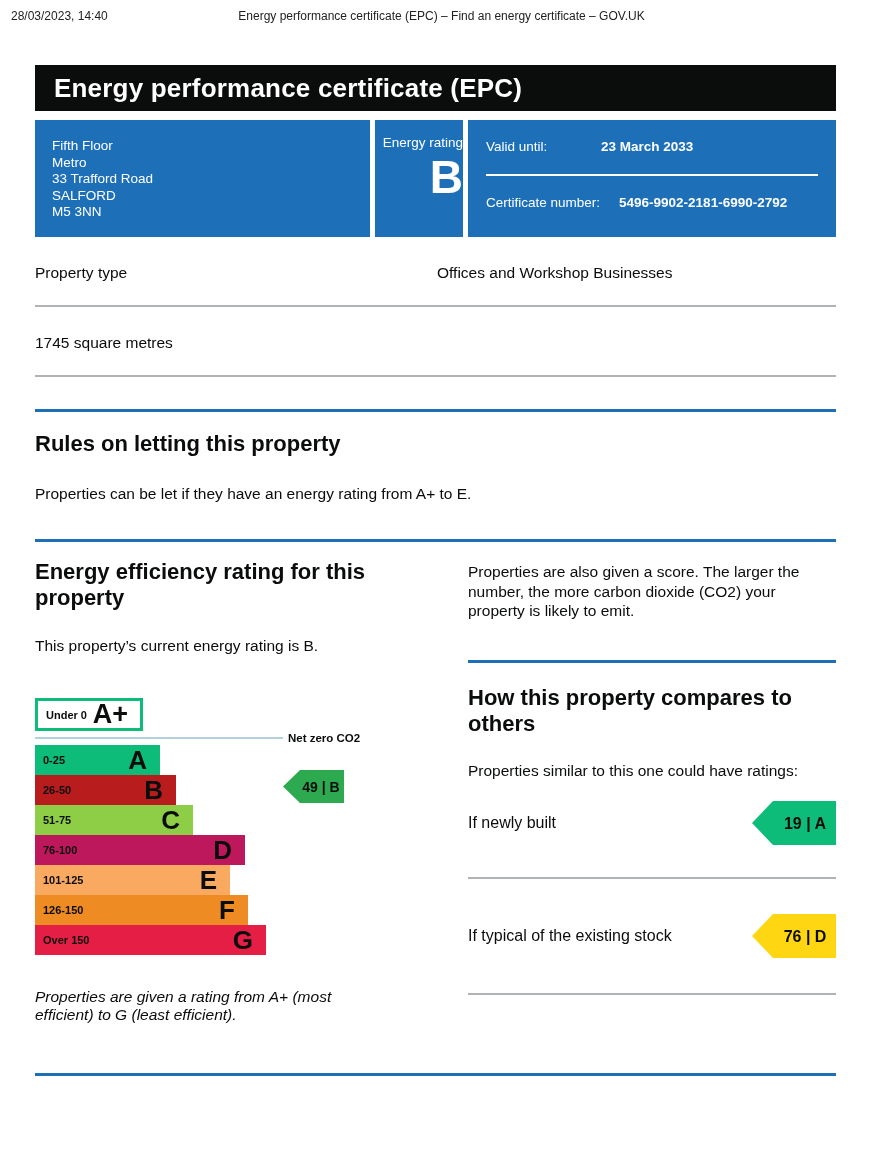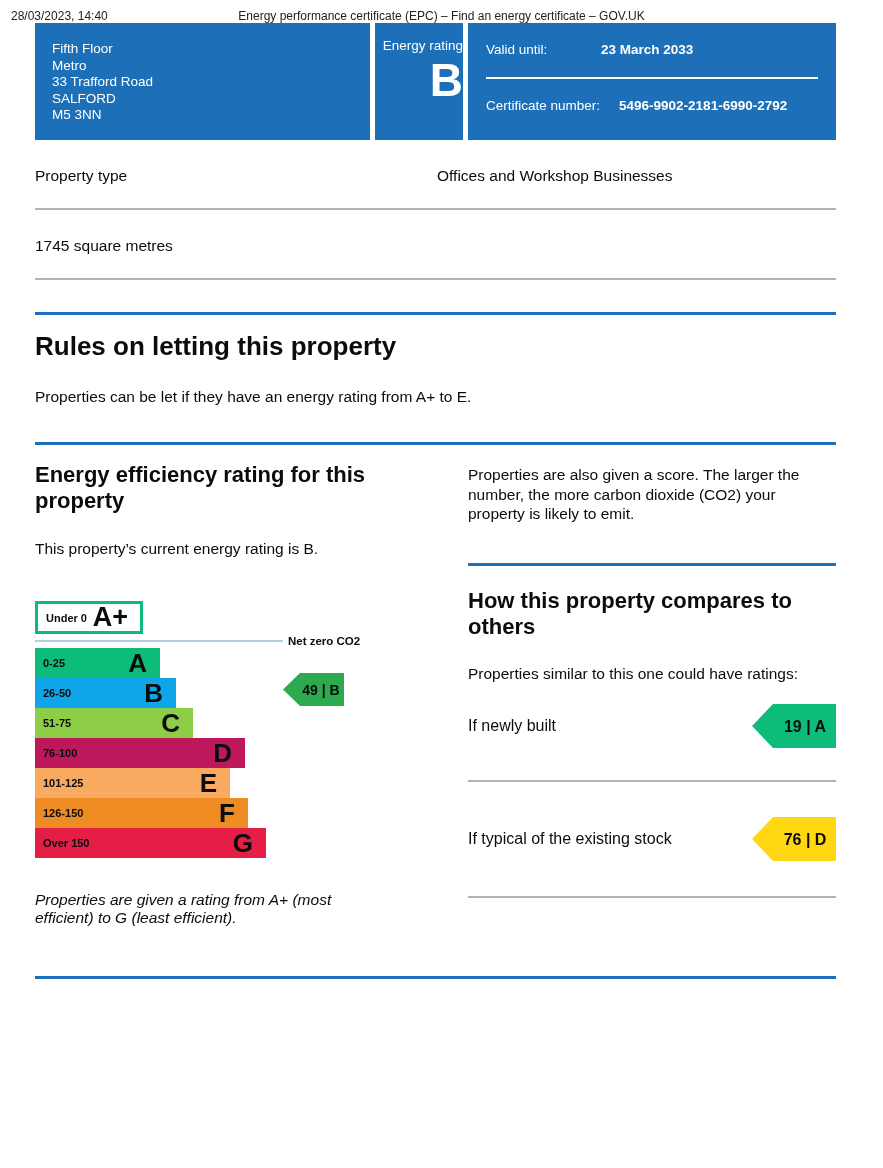--- a/index.html
+++ b/index.html
@@ -43,21 +43,21 @@
   .cert-line .kv-label{width:auto;margin-right:19px;}
 
   
   .detail-row{display:flex;padding:27px 0 23px 0;border-bottom:2px solid var(--divider);font-size:15.5px;}
   .detail-label{width:402px;flex:0 0 auto;}
 
   .blue-rule{height:3px;background:var(--accent);border:0;}
   .rule-top{margin-top:32px;}
   .rule-bottom{margin-top:49px;}
 
-  h2.section-heading{font-size:26px;line-height:25px;font-weight:bold;margin-top:19px;}
+  h2.section-heading{font-size:22px;line-height:25px;font-weight:bold;margin-top:19px;}
   .rules-body{font-size:15.5px;margin-top:29px;margin-bottom:36px;}
 
   
   .two-col{display:grid;grid-template-columns:408px 368px;column-gap:25px;margin-top:17px;}
   .col-heading{font-size:22px;line-height:26px;font-weight:bold;}
   .current-note{font-size:15.5px;margin-top:26px;}
   .score-note{font-size:15.5px;line-height:19.5px;margin-top:3px;}
   .right-rule{height:3px;background:var(--accent);border:0;margin-top:39px;}
   .compare-heading{margin-top:22px;}
   .compare-intro{font-size:15.5px;margin-top:25px;}
@@ -89,20 +89,23 @@
 </head>
 <body>
 
 <div class="print-header">
   <span class="print-date">28/03/2023, 14:40</span>
   <span class="print-title">Energy performance certificate (EPC) – Find an energy certificate – GOV.UK</span>
 </div>
 
 <div class="page">
 
+  <div class="banner">
+    <span>Energy performance certificate (EPC)</span>
+  </div>
 
   <div class="summary-row">
     <div class="bluebox box-address">
       <div>Fifth Floor</div>
       <div>Metro</div>
       <div>33 Trafford Road</div>
       <div>SALFORD</div>
       <div>M5 3NN</div>
     </div>
     <div class="bluebox box-rating">
@@ -150,21 +153,21 @@
         </div>
         <div class="netzero-row">
           <div class="netzero-line"></div>
           <span class="netzero-label">Net zero CO2</span>
         </div>
         <div>
             <div class="epc-band" style="width: 125px; background: rgb(13, 188, 121);">
               <span class="band-range">0-25</span>
               <span class="band-letter">A</span>
             </div>
-            <div class="epc-band" style="width: 141px; background: #0ea5e9; gap: 24px;">
+            <div class="epc-band" style="width: 141px; background: #b91c1c; gap: 24px;">
               <span class="band-range">26-50</span>
               <span class="band-letter">B</span>
             </div>
             <div class="epc-band" style="width: 158px; background: rgb(141, 206, 70);">
               <span class="band-range">51-75</span>
               <span class="band-letter">C</span>
             </div>
             <div class="epc-band" style="width: 210px; background: #be185d;">
               <span class="band-range">76-100</span>
               <span class="band-letter">D</span>

